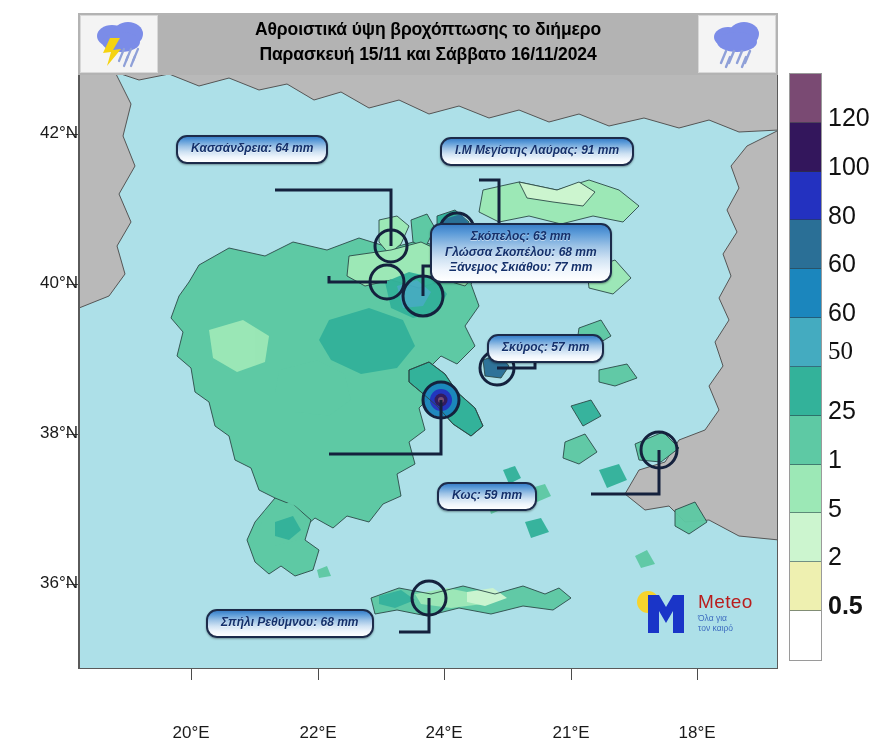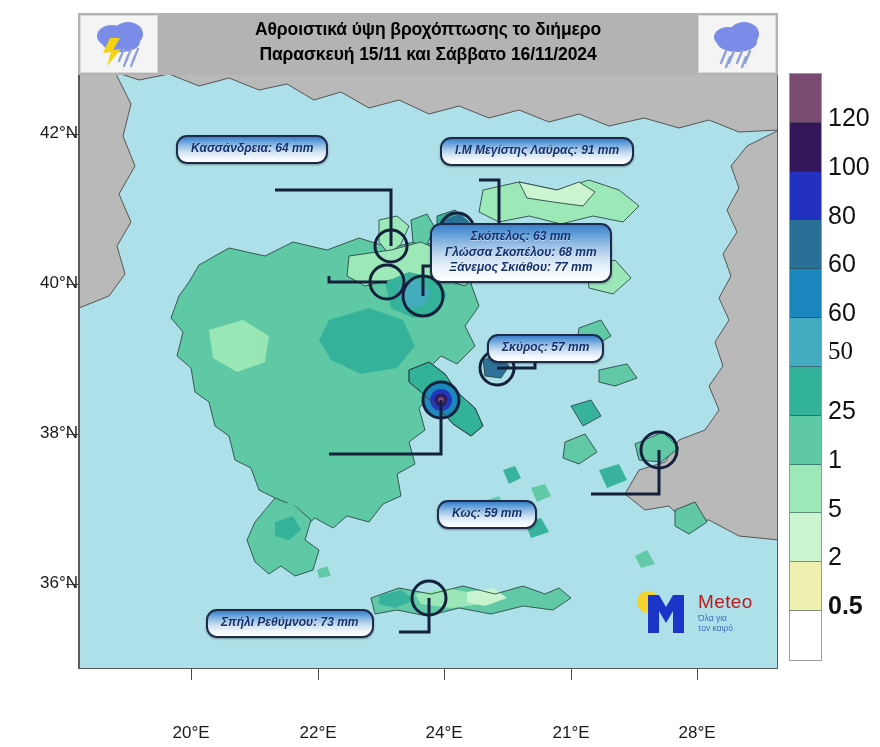--- a/index.html
+++ b/index.html
@@ -369,26 +369,26 @@
     <span class="cl-line">Γλώσσα Σκοπέλου: 68 mm</span>
     <span class="cl-line">Ξάνεμος Σκιάθου: 77 mm</span>
   </div>
 
 
   <div class="callout" style="left:487px; top:327px;">
     <span class="cl-line">Σκύρος: 57 mm</span>
   </div>
 
 
-  <div class="callout" style="left:437px; top:493px;">
+  <div class="callout" style="left:437px; top:475px;">
     <span class="cl-line">Κως: 59 mm</span>
   </div>
 
   <div class="callout" style="left:206px; top:602px;">
-    <span class="cl-line">Σπήλι Ρεθύμνου: 73 mm</span>
+    <span class="cl-line">Σπήλι Ρεθύμνου: 68 mm</span>
   </div>
 
   <div id="meteo-logo">
     <svg width="64" height="52" viewBox="0 0 64 52">
       <circle cx="16" cy="15" r="11" fill="#f6d32d"></circle>
       <path d="M16,8 L16,46 L27,46 L27,24 L34,36 L41,24 L41,46 L52,46 L52,8 L41,8
                L34,20 L27,8 Z" fill="#1a35c8"></path>
     </svg>
     <span class="logo-text">Meteo</span>
     <span class="logo-tag">
@@ -410,21 +410,21 @@
   <div class="tick xtick" style="left:191px;"></div>
   <div class="tick xtick" style="left:318px;"></div>
   <div class="tick xtick" style="left:444px;"></div>
   <div class="tick xtick" style="left:571px;"></div>
   <div class="tick xtick" style="left:697px;"></div>
 
   <div class="axis-label xlab" style="left:146px;">20°E</div>
   <div class="axis-label xlab" style="left:273px;">22°E</div>
   <div class="axis-label xlab" style="left:399px;">24°E</div>
   <div class="axis-label xlab" style="left:526px;">21°E</div>
-  <div class="axis-label xlab" style="left:652px;">28°E</div>
+  <div class="axis-label xlab" style="left:652px;">18°E</div>
 
   <div id="colorbar">
       <div class="cb-band" title="&gt;120" style="height: 48.8333px; background: rgb(122, 74, 115);"></div>
       <div class="cb-band" title="100-120" style="height: 48.8333px; background: rgb(51, 22, 92);"></div>
       <div class="cb-band" title="80-100" style="height: 48.8333px; background: rgb(35, 49, 192);"></div>
       <div class="cb-band" title="70-80" style="height: 48.8333px; background: rgb(42, 111, 150);"></div>
       <div class="cb-band" title="60-70" style="height: 48.8333px; background: rgb(27, 134, 189);"></div>
       <div class="cb-band" title="50-60" style="height: 48.8333px; background: rgb(68, 171, 192);"></div>
       <div class="cb-band" title="25-50" style="height: 48.8333px; background: rgb(51, 178, 154);"></div>
       <div class="cb-band" title="10-25" style="height: 48.8333px; background: rgb(94, 201, 164);"></div>

